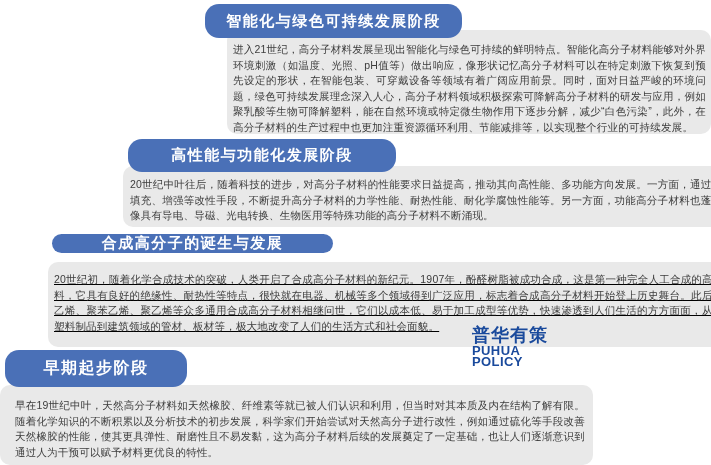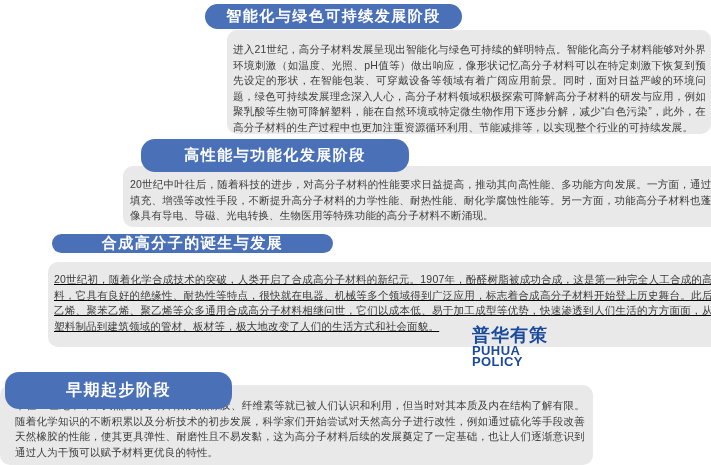--- a/index.html
+++ b/index.html
@@ -29,30 +29,30 @@
     color:#ffffff;
     border-radius:14px;
     z-index:2;
     display:flex;align-items:center;justify-content:center;
     font-weight:bold;
     font-size:15px;
     letter-spacing:1.5px;
     box-sizing:border-box;
   }
   
-  .h1{left:205px;top:4px;width:257px;height:25px;}
+  .h1{left:205px;top:4px;width:257px;height:34px;}
   .b1{left:227px;top:30px;width:484px;height:104px;padding:12px 5px 0 6px;}
   
-  .h2{left:141px;top:139px;width:268px;height:33px;}
+  .h2{left:128px;top:139px;width:268px;height:33px;}
   .b2{left:123px;top:166px;width:660px;height:61px;padding:11px 7px 0 7px;}
   
   .h3{left:52px;top:234px;width:281px;height:19px;}
   .b3{left:48px;top:262px;width:705px;height:85px;padding:10px 8px 0 6px;text-decoration:underline;}
   
-  .h4{left:5px;top:372px;width:227px;height:37px;font-size:16px;}
+  .h4{left:5px;top:350px;width:182px;height:37px;font-size:16px;}
   .b4{left:0px;top:385px;width:593px;height:80px;padding:13px 8px 0 15px;}
   
   .logo{
     position:absolute;left:472px;top:326px;width:84px;
     z-index:3;text-align:left;color:#1a4a9c;
   }
   .logo-cn{font-size:18px;font-weight:bold;letter-spacing:1px;line-height:19px;}
   .logo-en{font-size:13px;font-weight:bold;letter-spacing:0.4px;line-height:11px;}
 </style>
 </head>

